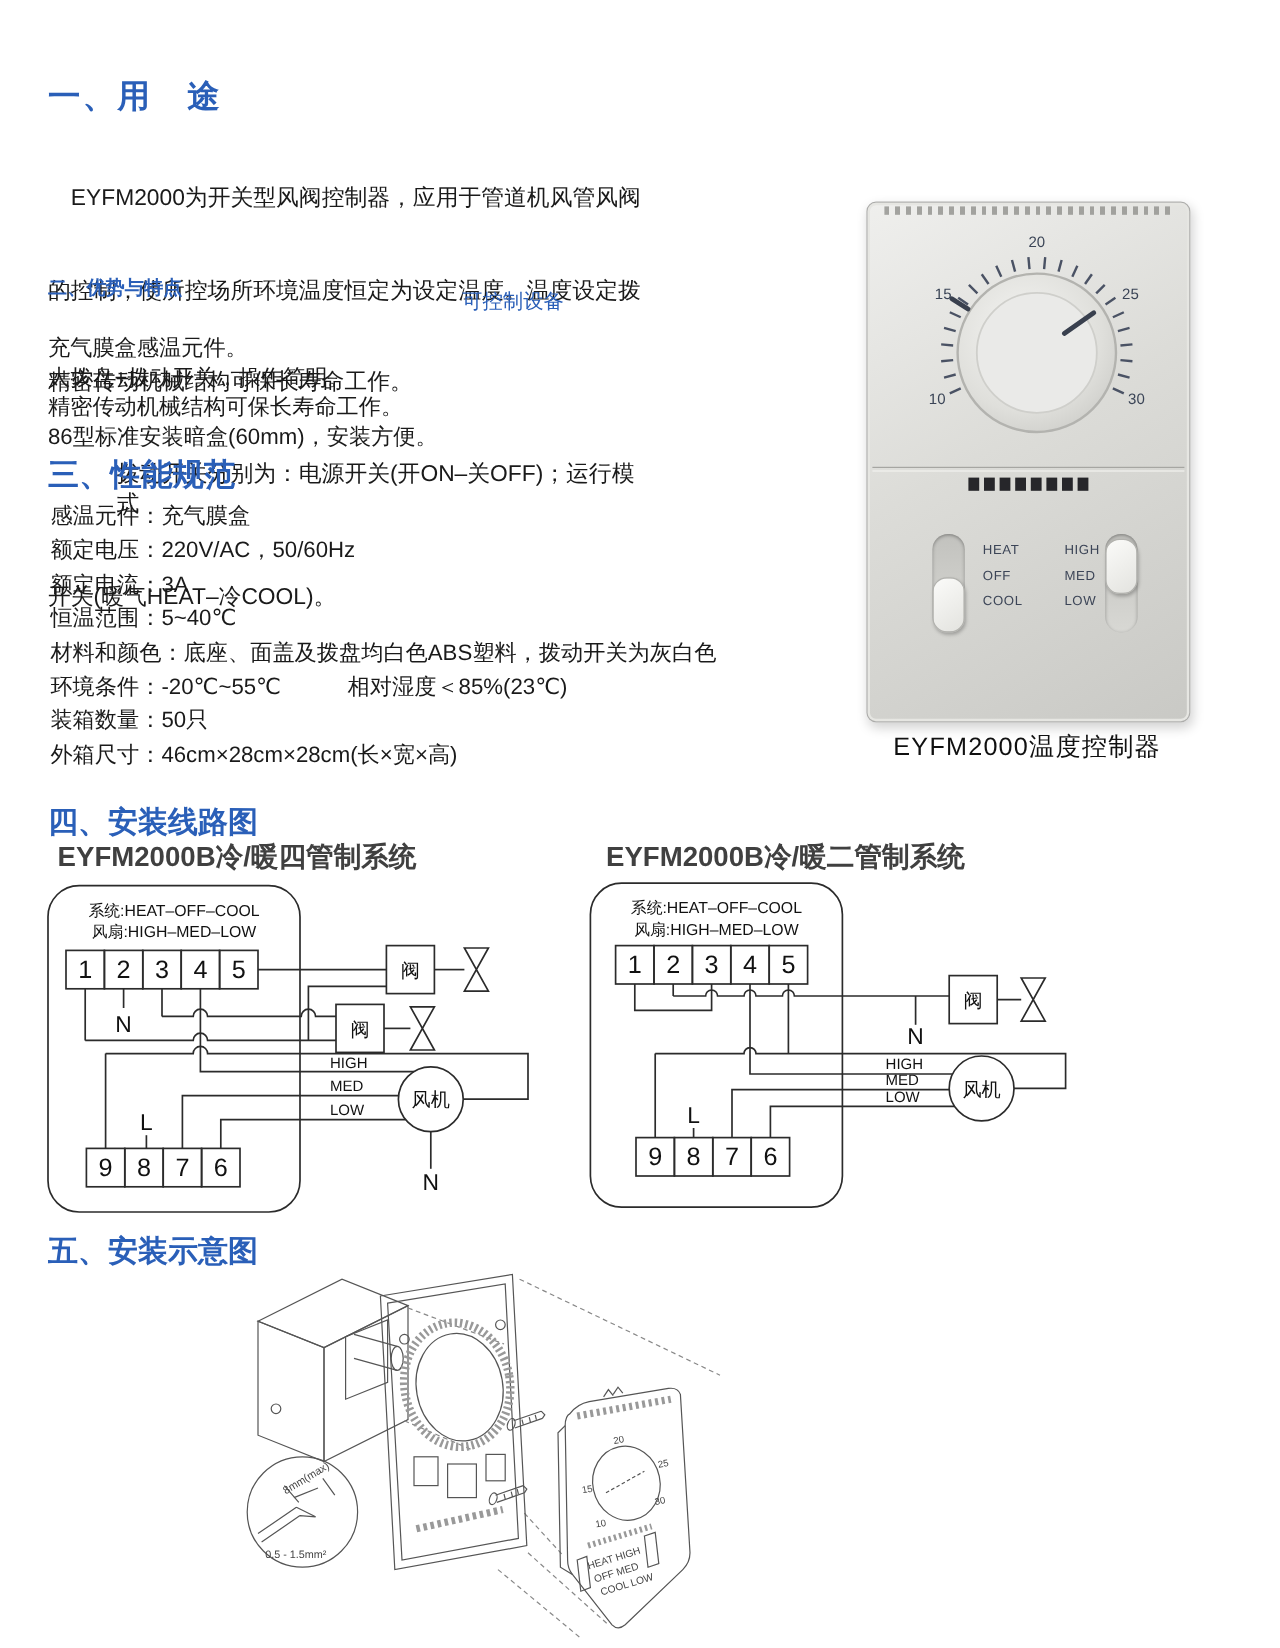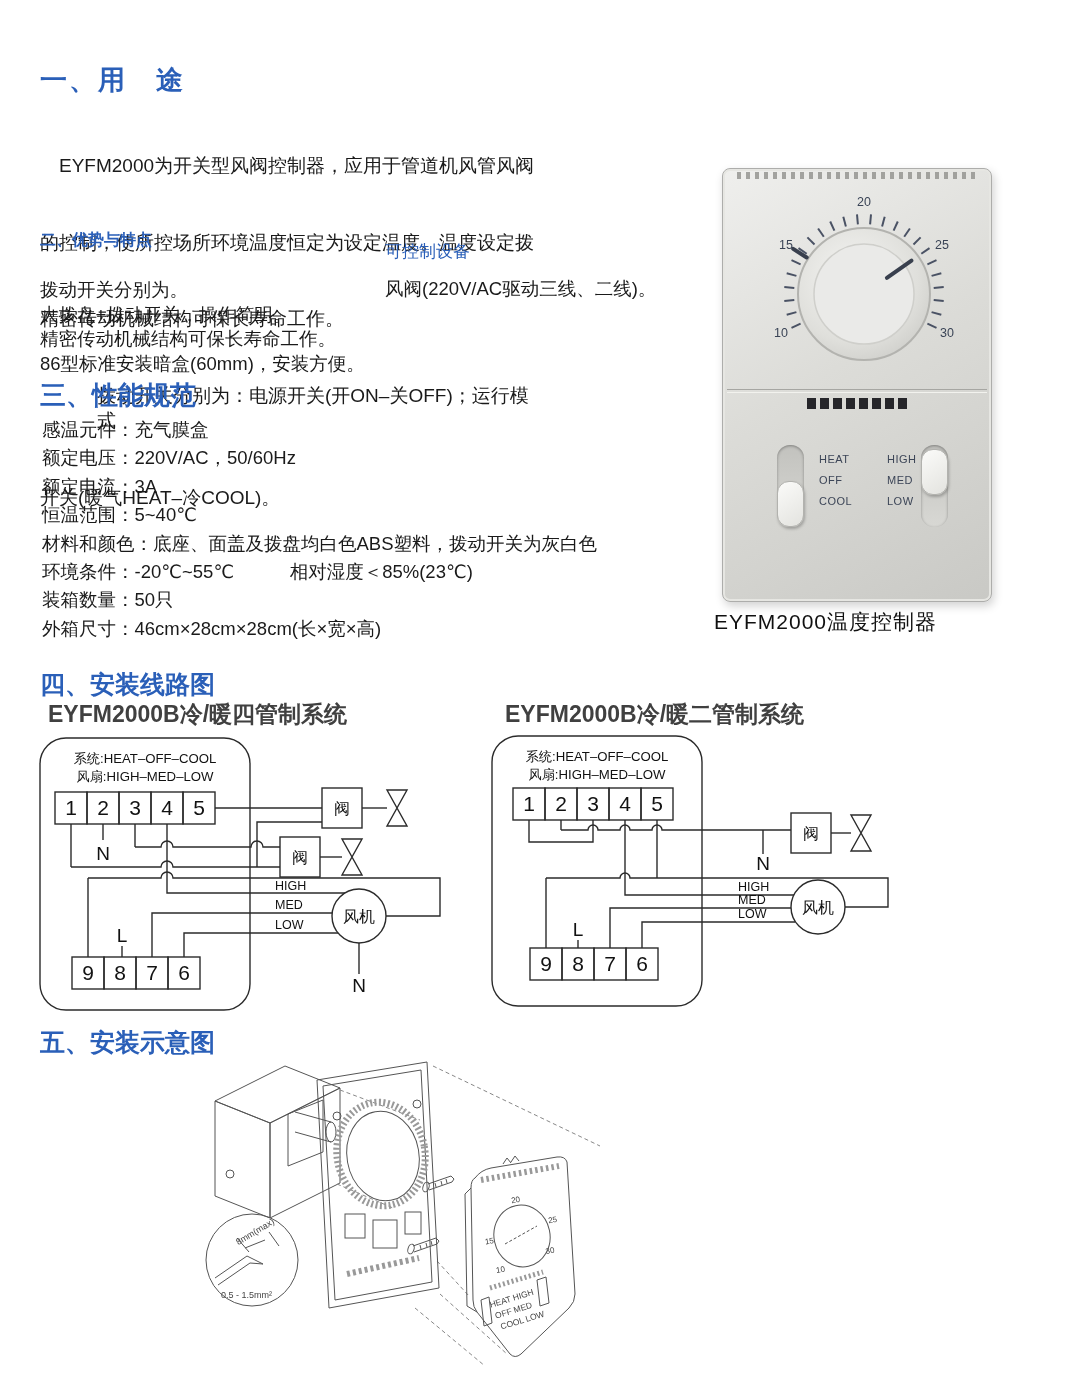--- a/index.html
+++ b/index.html
@@ -41,45 +41,44 @@
   .vents span{width:9px;height:11px;background:#26262a}
   .sw{position:absolute;width:27px;height:82px;border-radius:13px;
       background:linear-gradient(180deg,#c2c2be,#d8d8d4);box-shadow:inset 0 1px 3px rgba(0,0,0,.35)}
   .sw.lt{left:54px;top:276px}.sw.rt{left:198px;top:276px}
   .knob{position:absolute;width:27px;height:46px;border-radius:12px;
         background:linear-gradient(145deg,#fbfbf9,#e3e3df);border:1px solid #b2b2ae;box-shadow:1px 2px 3px rgba(0,0,0,.25);box-sizing:border-box}
   .knob.lt{left:54px;top:312px}.knob.rt{left:198px;top:280px}
   .swcol{position:absolute;font-size:11px;color:#3c4557;letter-spacing:.5px}
   .swcol div{height:21px;line-height:21px}
   .col1{left:96px;top:280px}.col2{left:164px;top:280px}
-  .caption{position:absolute;left:714px;top:608px;width:284px;text-align:left;font-size:21px;color:#101010;letter-spacing:1px}
+  .caption{position:absolute;left:714px;top:608px;width:284px;text-align:center;font-size:21px;color:#101010;letter-spacing:1px}
 </style>
 </head>
 <body>
 
 <div class="page">
 
   <h2 class="h s1">一、用　途</h2>
   <div class="para">
     <div class="ind1">EYFM2000为开关型风阀控制器，应用于管道机风管风阀</div>
     <div>的控制，使所控场所环境温度恒定为设定温度。温度设定拨</div>
     <div>精密传动机械结构可保长寿命工作。</div>
     <div class="ind2">拨动开关分别为：电源开关(开ON–关OFF)；运行模式</div>
     <div>开关(暖气HEAT–冷COOL)。</div>
   </div>
 
   <h2 class="h s2">二、优势与特点</h2>
   <h3 class="h ctrl-h">可控制设备</h3>
   <div class="features">
-    <div>拨动开关分别为。</div>
+    <div>充气膜盒感温元件。</div>
     <div>大拨盘+拨动开关，操作简明。</div>
     <div>精密传动机械结构可保长寿命工作。</div>
     <div>86型标准安装暗盒(60mm)，安装方便。</div>
   </div>
-  <div class="ctrl-text">风阀(220V/AC驱动三线、二线)。</div>
 
   <h2 class="h s3">三、性能规范</h2>
   <div class="specs">
     <div>感温元件：充气膜盒</div>
     <div>额定电压：220V/AC，50/60Hz</div>
     <div>额定电流：3A</div>
     <div>恒温范围：5~40℃</div>
     <div>材料和颜色：底座、面盖及拨盘均白色ABS塑料，拨动开关为灰白色</div>
     <div>环境条件：-20℃~55℃　　　相对湿度＜85%(23℃)</div>
     <div>装箱数量：50只</div>

